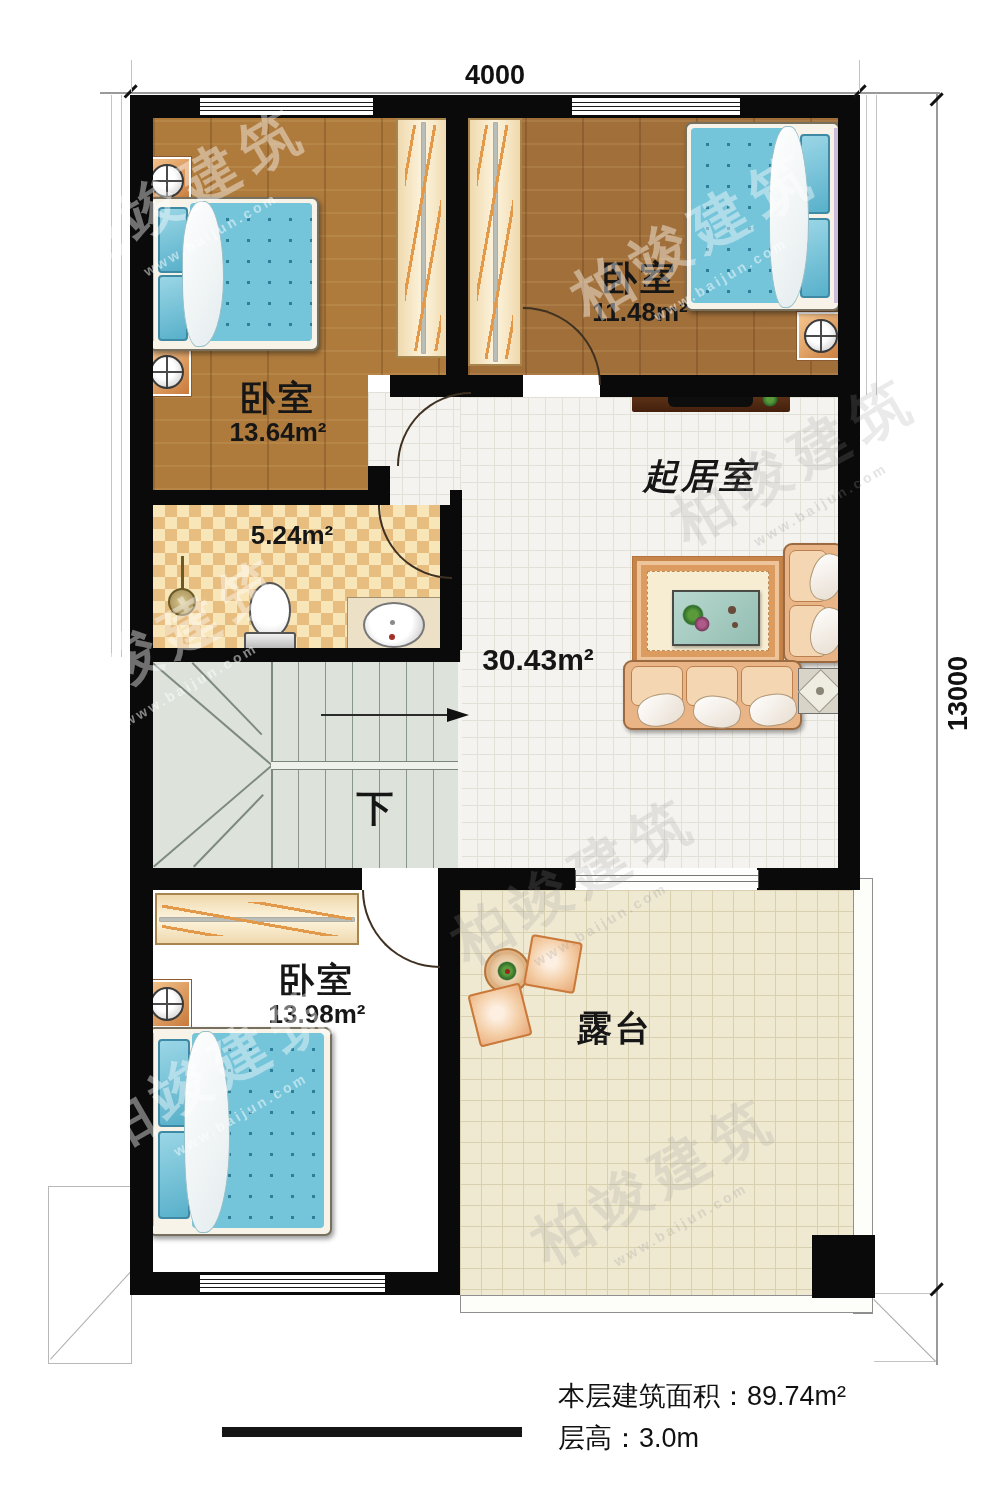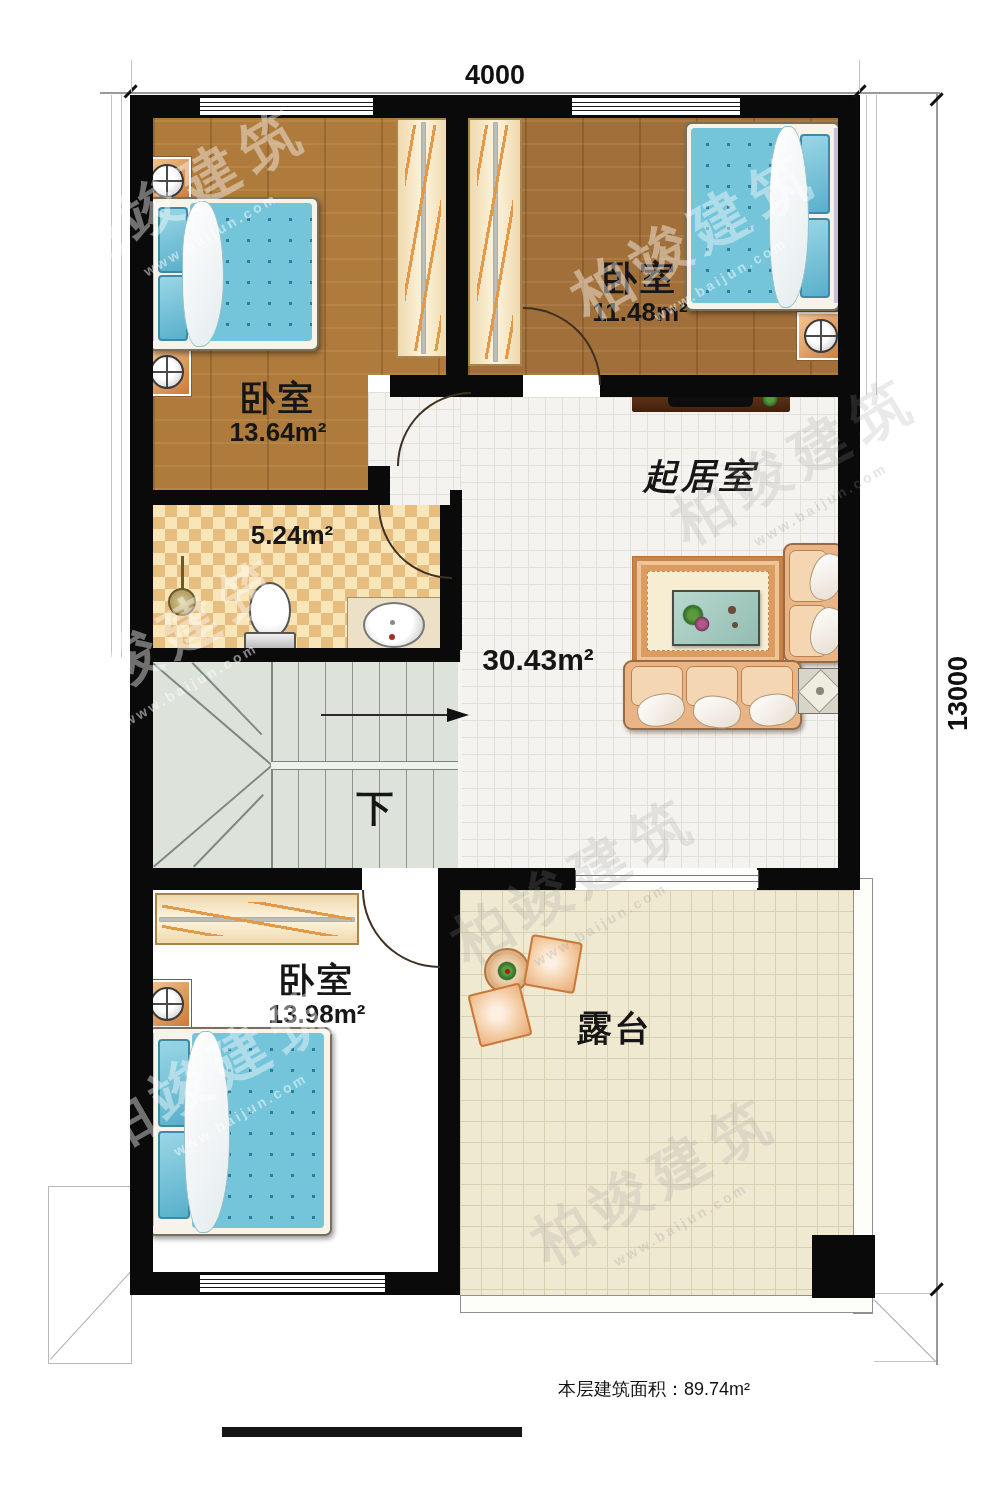--- a/index.html
+++ b/index.html
@@ -98,21 +98,21 @@
   .wm{position:absolute;transform:rotate(-30deg);text-align:center;pointer-events:none;font-weight:700;}
   .wm-big{font-size:58px;letter-spacing:10px;}
   .wm-small{font-size:14px;letter-spacing:3px;margin-top:4px;}
   .wm-white{color:rgba(255,255,255,.42);}
   .wm-white .wm-small{color:rgba(255,255,255,.5);}
   .wm-gray{color:rgba(150,150,150,.20);}
   .wm-gray .wm-small{color:rgba(150,150,150,.26);}
   
   .tb-title{position:absolute;left:222px;top:1372px;font-size:45px;font-weight:800;color:#111;letter-spacing:1px;white-space:nowrap;}
   .tb-bar{position:absolute;left:222px;top:1427px;width:300px;height:10px;background:#151515;}
-  .tb-stats{position:absolute;left:558px;top:1376px;font-size:18px;color:#111;font-weight:500;line-height:1.55;}
+  .tb-stats{position:absolute;left:558px;top:1376px;font-size:27px;color:#111;font-weight:500;line-height:1.55;}
 </style>
 </head>
 <body>
 
 <div id="plan">
 
   <div class="thinline" style="left:111px;top:95px;width:1px;height:562px;"></div>
   <div class="thinline" style="left:121px;top:95px;width:1px;height:562px;"></div>
   <div class="thinline" style="left:866px;top:95px;width:1px;height:300px;"></div>
   <div class="thinline" style="left:876px;top:95px;width:1px;height:300px;"></div>
@@ -336,15 +336,16 @@
     <div class="wm-small">www.baijun.com</div>
   </div>
   <div class="wm wm-gray" style="left:470px;top:1140px;width:380px;">
     <div class="wm-big">柏竣建筑</div>
     <div class="wm-small">www.baijun.com</div>
   </div>
 
   <div class="tb-bar"></div>
   <div class="tb-stats">
     <div><span>本层建筑面积：</span><span>89.74m²</span></div>
+    <div><span>层高：</span><span>3.0m</span></div>
   </div>
 
 </div>
 
 </body></html>

